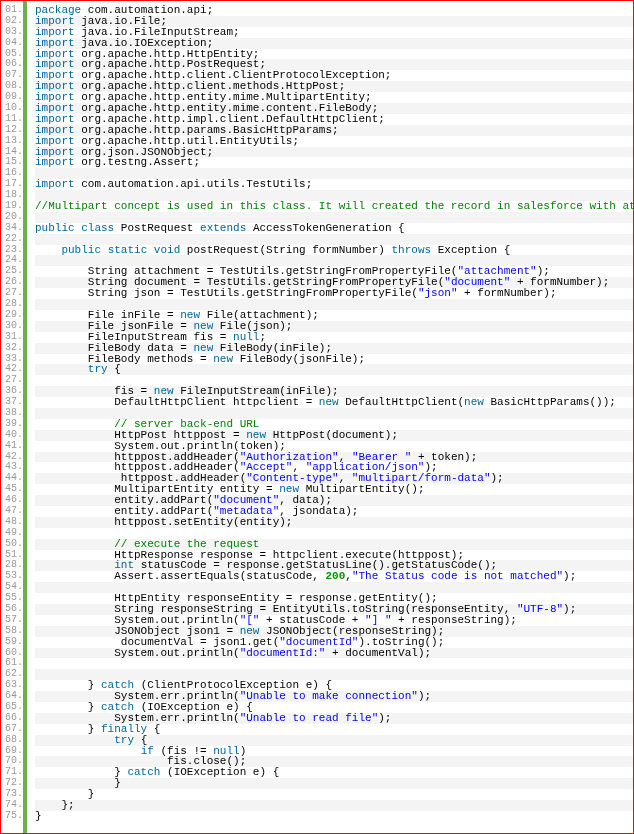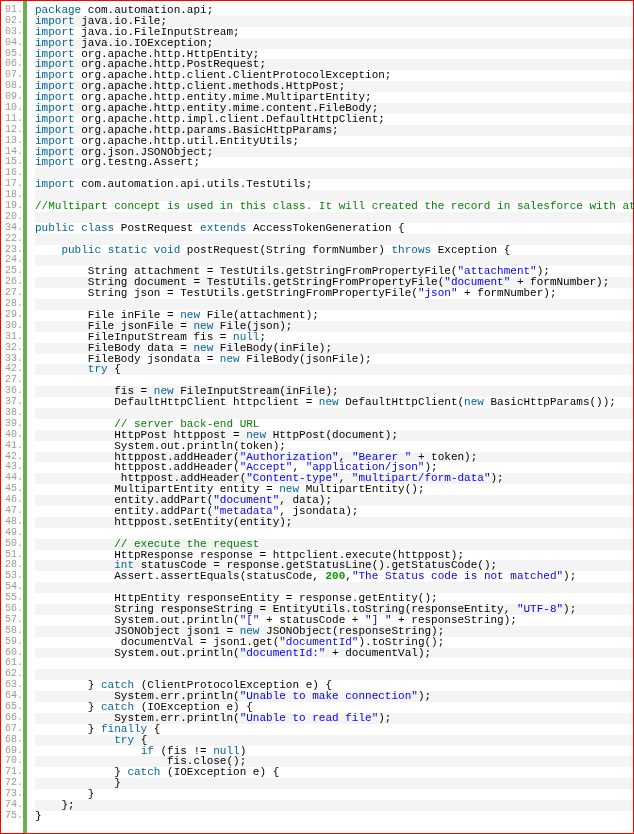--- a/index.html
+++ b/index.html
@@ -155,21 +155,21 @@
       <div class="line"><span class="plain">    </span><span class="keyword">public</span><span class="plain"> </span><span class="keyword">static</span><span class="plain"> </span><span class="keyword">void</span><span class="plain"> postRequest(String formNumber) </span><span class="keyword">throws</span><span class="plain"> Exception {</span></div>
       <div class="line"></div>
       <div class="line"><span class="plain">        String attachment = TestUtils.getStringFromPropertyFile(</span><span class="string">"attachment"</span><span class="plain">);</span></div>
       <div class="line"><span class="plain">        String document = TestUtils.getStringFromPropertyFile(</span><span class="string">"document"</span><span class="plain"> + formNumber);</span></div>
       <div class="line"><span class="plain">        String json = TestUtils.getStringFromPropertyFile(</span><span class="string">"json"</span><span class="plain"> + formNumber);</span></div>
       <div class="line"></div>
       <div class="line"><span class="plain">        File inFile = </span><span class="keyword">new</span><span class="plain"> File(attachment);</span></div>
       <div class="line"><span class="plain">        File jsonFile = </span><span class="keyword">new</span><span class="plain"> File(json);</span></div>
       <div class="line"><span class="plain">        FileInputStream fis = </span><span class="keyword">null</span><span class="plain">;</span></div>
       <div class="line"><span class="plain">        FileBody data = </span><span class="keyword">new</span><span class="plain"> FileBody(inFile);</span></div>
-      <div class="line"><span class="plain">        FileBody jsondata = </span><span class="keyword">new</span><span class="plain"> FileBody(jsonFile);</span></div>
+      <div class="line"><span class="plain">        FileBody methods = </span><span class="keyword">new</span><span class="plain"> FileBody(jsonFile);</span></div>
       <div class="line"><span class="plain">        </span><span class="keyword">try</span><span class="plain"> {</span></div>
       <div class="line"></div>
       <div class="line"><span class="plain">            fis = </span><span class="keyword">new</span><span class="plain"> FileInputStream(inFile);</span></div>
       <div class="line"><span class="plain">            DefaultHttpClient httpclient = </span><span class="keyword">new</span><span class="plain"> DefaultHttpClient(</span><span class="keyword">new</span><span class="plain"> BasicHttpParams());</span></div>
       <div class="line"></div>
       <div class="line"><span class="plain">            </span><span class="comment">// server back-end URL</span></div>
       <div class="line"><span class="plain">            HttpPost httppost = </span><span class="keyword">new</span><span class="plain"> HttpPost(document);</span></div>
       <div class="line"><span class="plain">            System.out.println(token);</span></div>
       <div class="line"><span class="plain">            httppost.addHeader(</span><span class="string">"Authorization"</span><span class="plain">, </span><span class="string">"Bearer "</span><span class="plain"> + token);</span></div>
       <div class="line"><span class="plain">            httppost.addHeader(</span><span class="string">"Accept"</span><span class="plain">, </span><span class="string">"application/json"</span><span class="plain">);</span></div>

